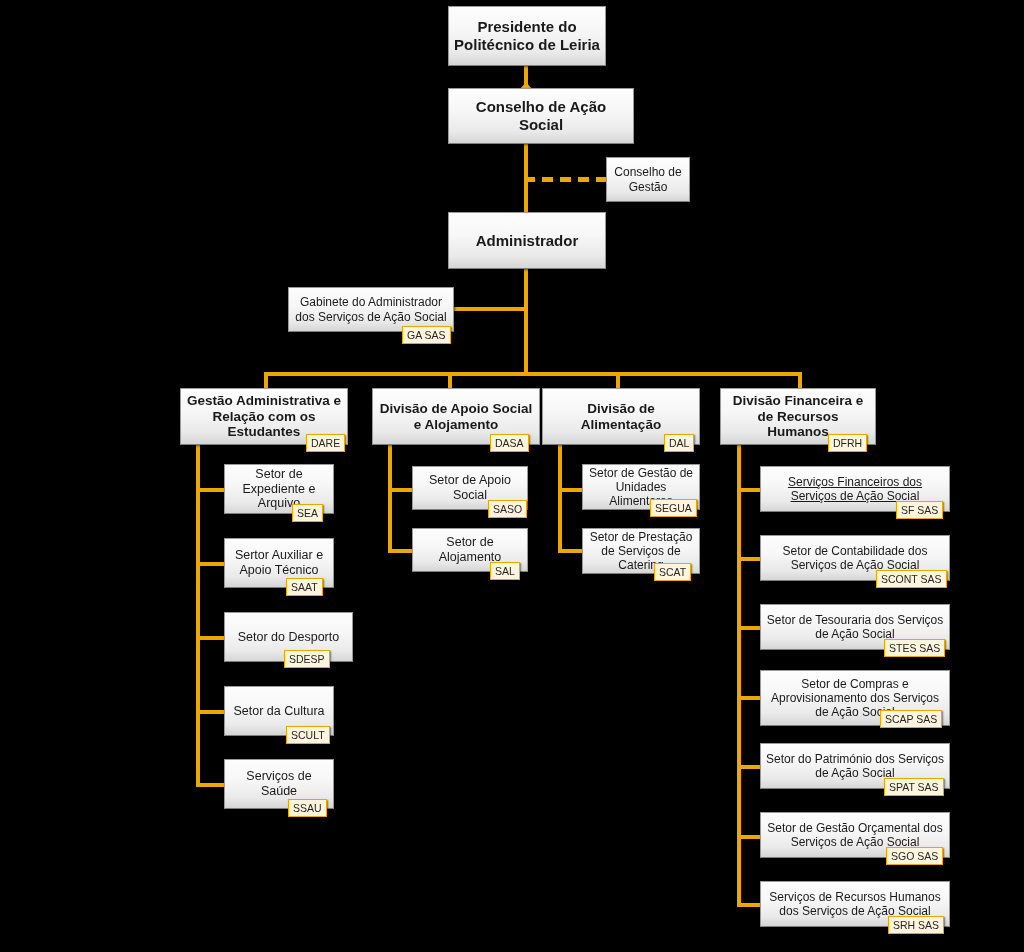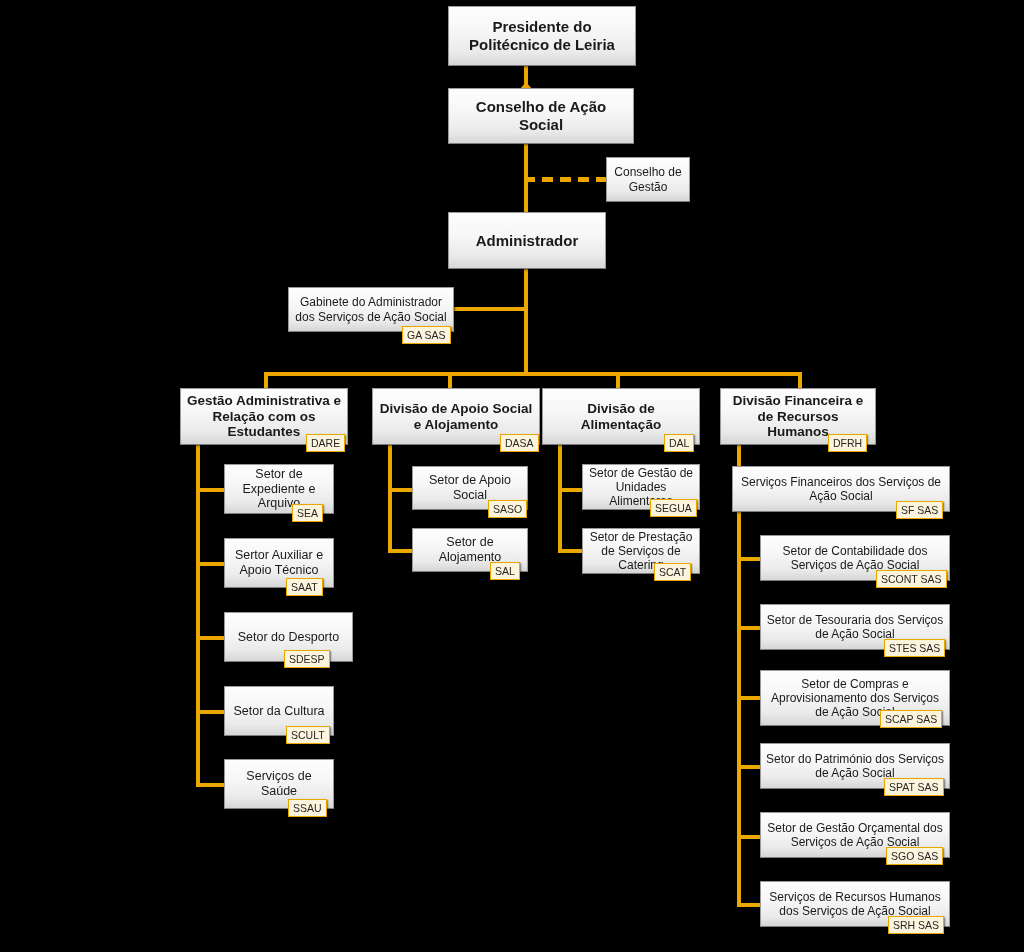--- a/index.html
+++ b/index.html
@@ -146,21 +146,21 @@
   <div class="conn h" style="left:558px; top:549px; width:26px;"></div>
 
   <div class="conn h" style="left:737px; top:488px; width:26px;"></div>
   <div class="conn h" style="left:737px; top:557px; width:26px;"></div>
   <div class="conn h" style="left:737px; top:626px; width:26px;"></div>
   <div class="conn h" style="left:737px; top:696px; width:26px;"></div>
   <div class="conn h" style="left:737px; top:765px; width:26px;"></div>
   <div class="conn h" style="left:737px; top:835px; width:26px;"></div>
   <div class="conn h" style="left:737px; top:903px; width:26px;"></div>
 
-  <div class="node lvl-top" style="left:448px; top:6px; width:188px; height:60px;">
+  <div class="node lvl-top" style="left:448px; top:6px; width:158px; height:60px;">
     <span class="label">Presidente do Politécnico de Leiria</span>
   </div>
 
   <div class="node lvl-top" style="left:448px; top:88px; width:186px; height:56px;">
     <span class="label">Conselho de Ação Social</span>
   </div>
 
   <div class="node lvl-aside" style="left:606px; top:157px; width:84px; height:45px;">
     <span class="label">Conselho de Gestão</span>
   </div>
@@ -200,21 +200,21 @@
   <div class="badge" style="left:286px; top:726px;">SCULT</div>
 
   <div class="node lvl-leaf" style="left:224px; top:759px; width:110px; height:50px;">
     <span class="label">Serviços de Saúde</span>
   </div>
   <div class="badge" style="left:288px; top:799px;">SSAU</div>
 
   <div class="node lvl-div" style="left:372px; top:388px; width:168px; height:57px;">
     <span class="label">Divisão de Apoio Social e Alojamento</span>
   </div>
-  <div class="badge" style="left:500px; top:434px;">DASA</div>
+  <div class="badge" style="left:490px; top:434px;">DASA</div>
 
   <div class="node lvl-leaf" style="left:412px; top:466px; width:116px; height:44px;">
     <span class="label">Setor de Apoio Social</span>
   </div>
   <div class="badge" style="left:488px; top:500px;">SASO</div>
 
   <div class="node lvl-leaf" style="left:412px; top:528px; width:116px; height:44px;">
     <span class="label">Setor de Alojamento</span>
   </div>
   <div class="badge" style="left:490px; top:562px;">SAL</div>
@@ -232,21 +232,21 @@
   <div class="node lvl-leaf sm" style="left:582px; top:528px; width:118px; height:46px;">
     <span class="label">Setor de Prestação de Serviços de Catering</span>
   </div>
   <div class="badge" style="left:654px; top:563px;">SCAT</div>
 
   <div class="node lvl-div" style="left:720px; top:388px; width:156px; height:57px;">
     <span class="label">Divisão Financeira e de Recursos Humanos</span>
   </div>
   <div class="badge" style="left:828px; top:434px;">DFRH</div>
 
-  <div class="node lvl-leaf sm" style="left:732px; top:466px; width:218px; height:46px;">
+  <div class="node lvl-leaf sm" style="left:760px; top:466px; width:190px; height:46px;text-decoration:underline;">
     <span class="label">Serviços Financeiros dos Serviços de Ação Social</span>
   </div>
   <div class="badge" style="left:896px; top:501px;">SF SAS</div>
 
   <div class="node lvl-leaf sm" style="left:760px; top:535px; width:190px; height:46px;">
     <span class="label">Setor de Contabilidade dos Serviços de Ação Social</span>
   </div>
   <div class="badge" style="left:876px; top:570px;">SCONT SAS</div>
 
   <div class="node lvl-leaf sm" style="left:760px; top:604px; width:190px; height:46px;">

